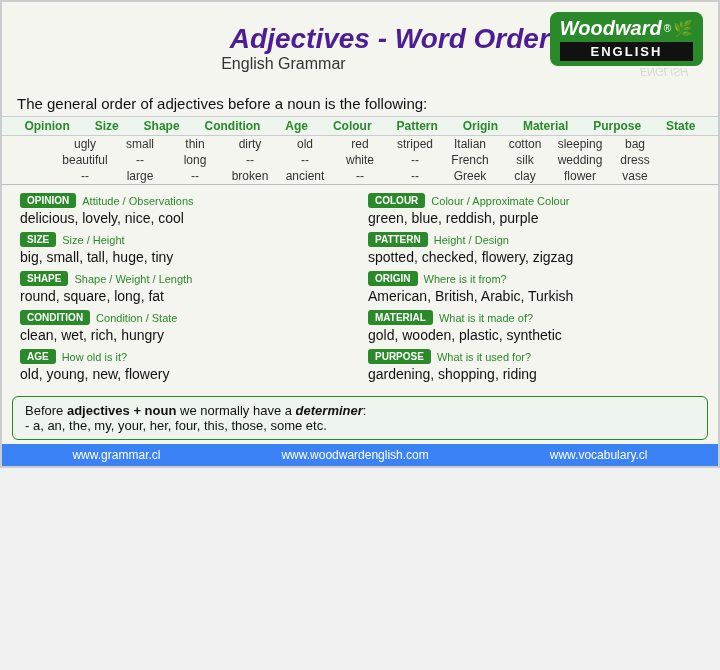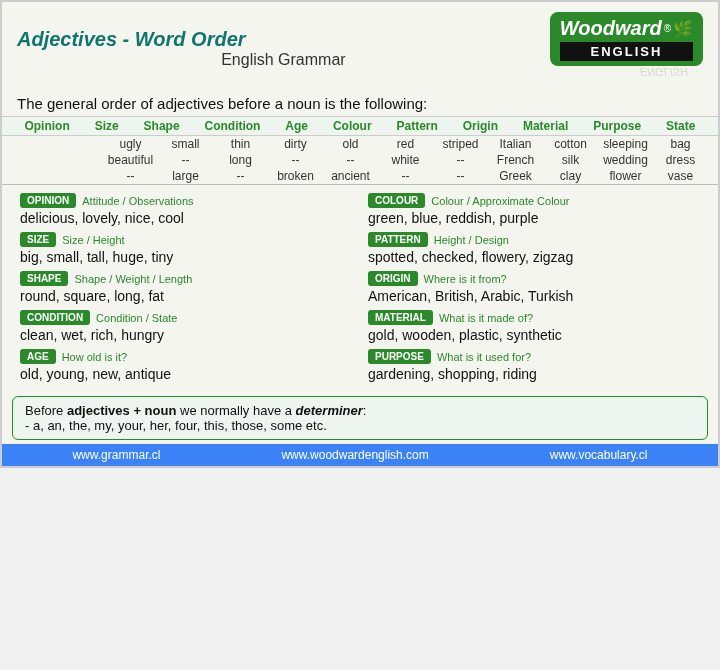--- a/index.html
+++ b/index.html
@@ -21,24 +21,25 @@
       display: flex;
       align-items: center;
       justify-content: space-between;
       padding: 10px 15px 5px 15px;
       background: #f5f5f0;
     }
     .header-title-block {
       flex: 1;
     }
     .main-title {
-      font-size: 20px;
+      font-size: 28px;
       font-weight: 900;
-      color: #0f766e;
+      color: #4c1d95;
       font-style: italic;
+      text-align: right;
     }
     .sub-title {
       font-size: 16px;
       color: #333;
       text-align: center;
     }
     .logo-block {
       background: #2a8a2a;
       border-radius: 8px;
       padding: 5px 10px;
@@ -93,21 +94,21 @@
       color: #2a8a2a;
     }
     
     .table-rows {
       display: flex;
       flex-direction: column;
       padding: 0 10px;
     }
     .table-row {
       display: flex;
-      justify-content: flex-end;
+      justify-content: center;
     }
     .table-cell {
       text-align: center;
       font-size: 12px;
       color: #333;
       padding: 1px 2px;
       min-width: 55px;
     }
     
     .categories-grid {
@@ -346,21 +347,21 @@
           <span class="cat-badge">MATERIAL</span>
           <span class="cat-subtext">What is it made of?</span>
         </div>
         <div class="cat-examples">gold, wooden, plastic, synthetic</div>
       </div>
       <div class="category-item">
         <div class="cat-header">
           <span class="cat-badge">AGE</span>
           <span class="cat-subtext">How old is it?</span>
         </div>
-        <div class="cat-examples">old, young, new, antique</div>
+        <div class="cat-examples">old, young, new, flowery</div>
       </div>
       <div class="category-item">
         <div class="cat-header">
           <span class="cat-badge">PURPOSE</span>
           <span class="cat-subtext">What is it used for?</span>
         </div>
         <div class="cat-examples">gardening, shopping, riding</div>
       </div>
     </div>
 

